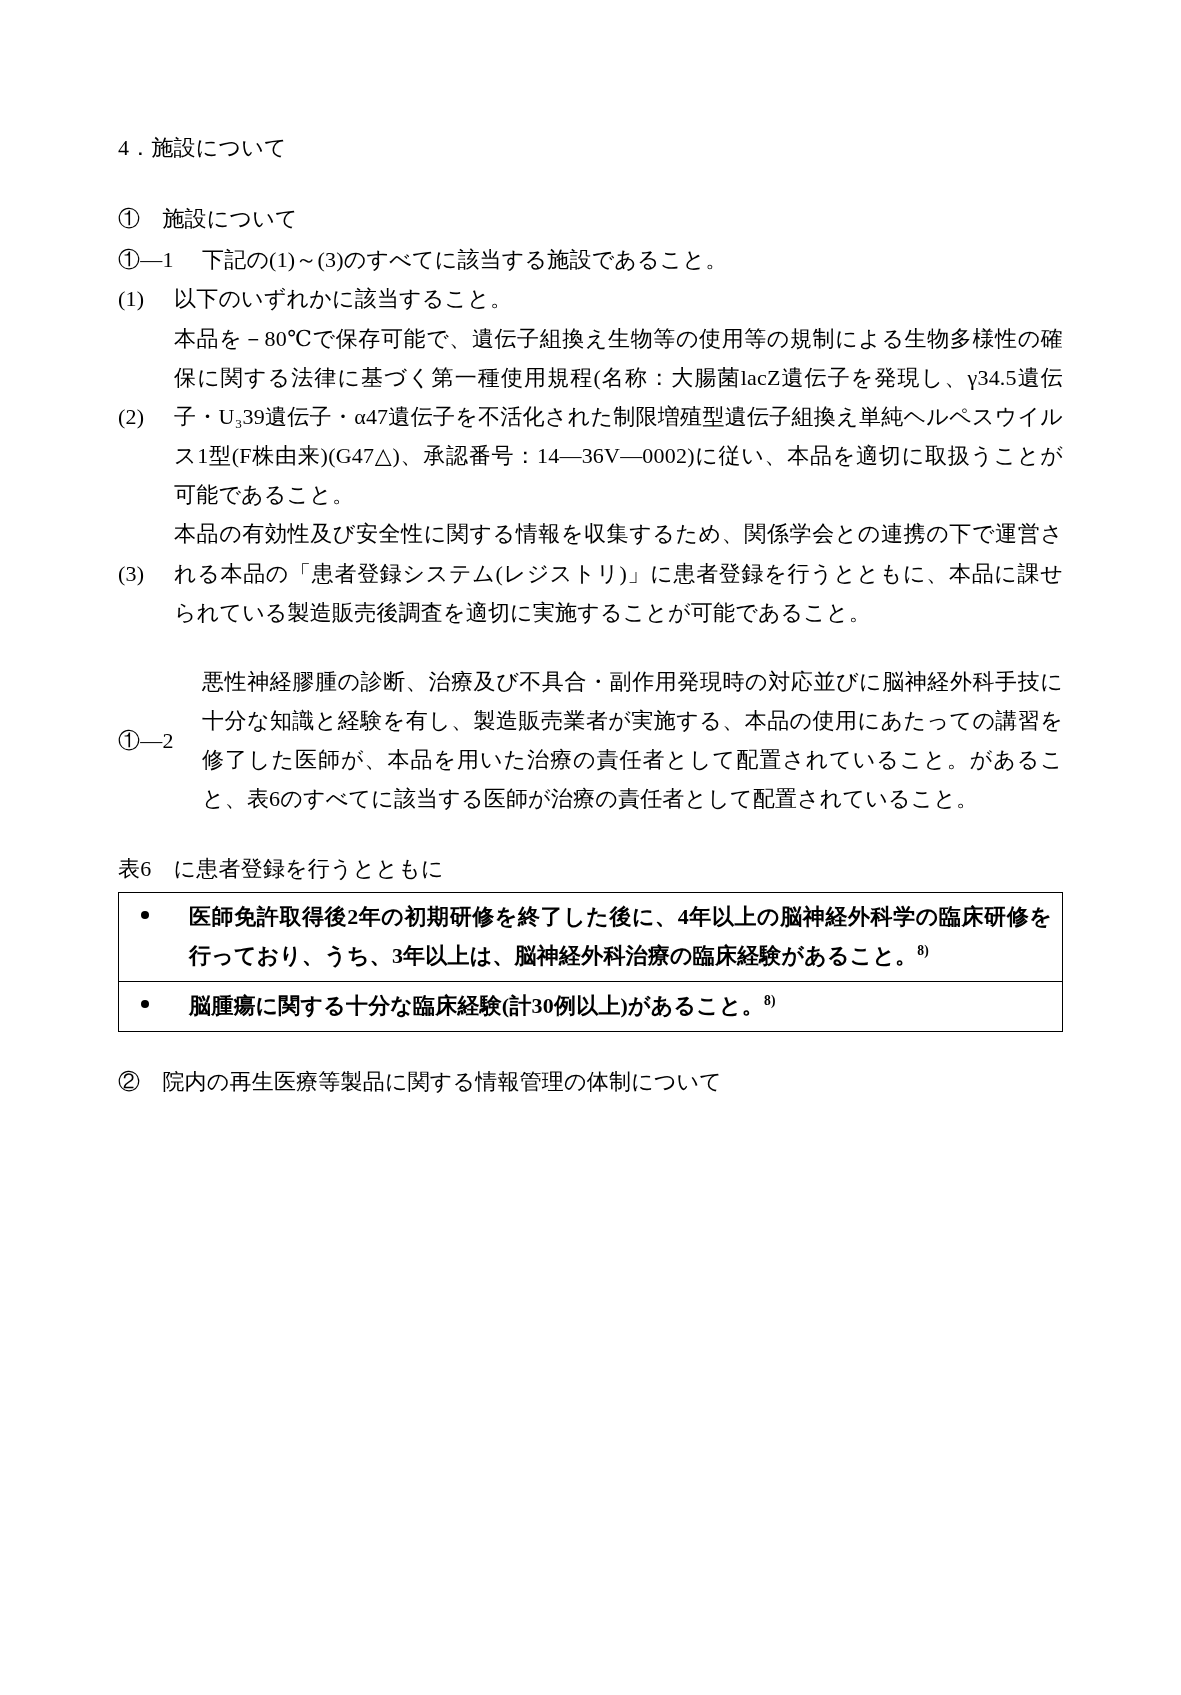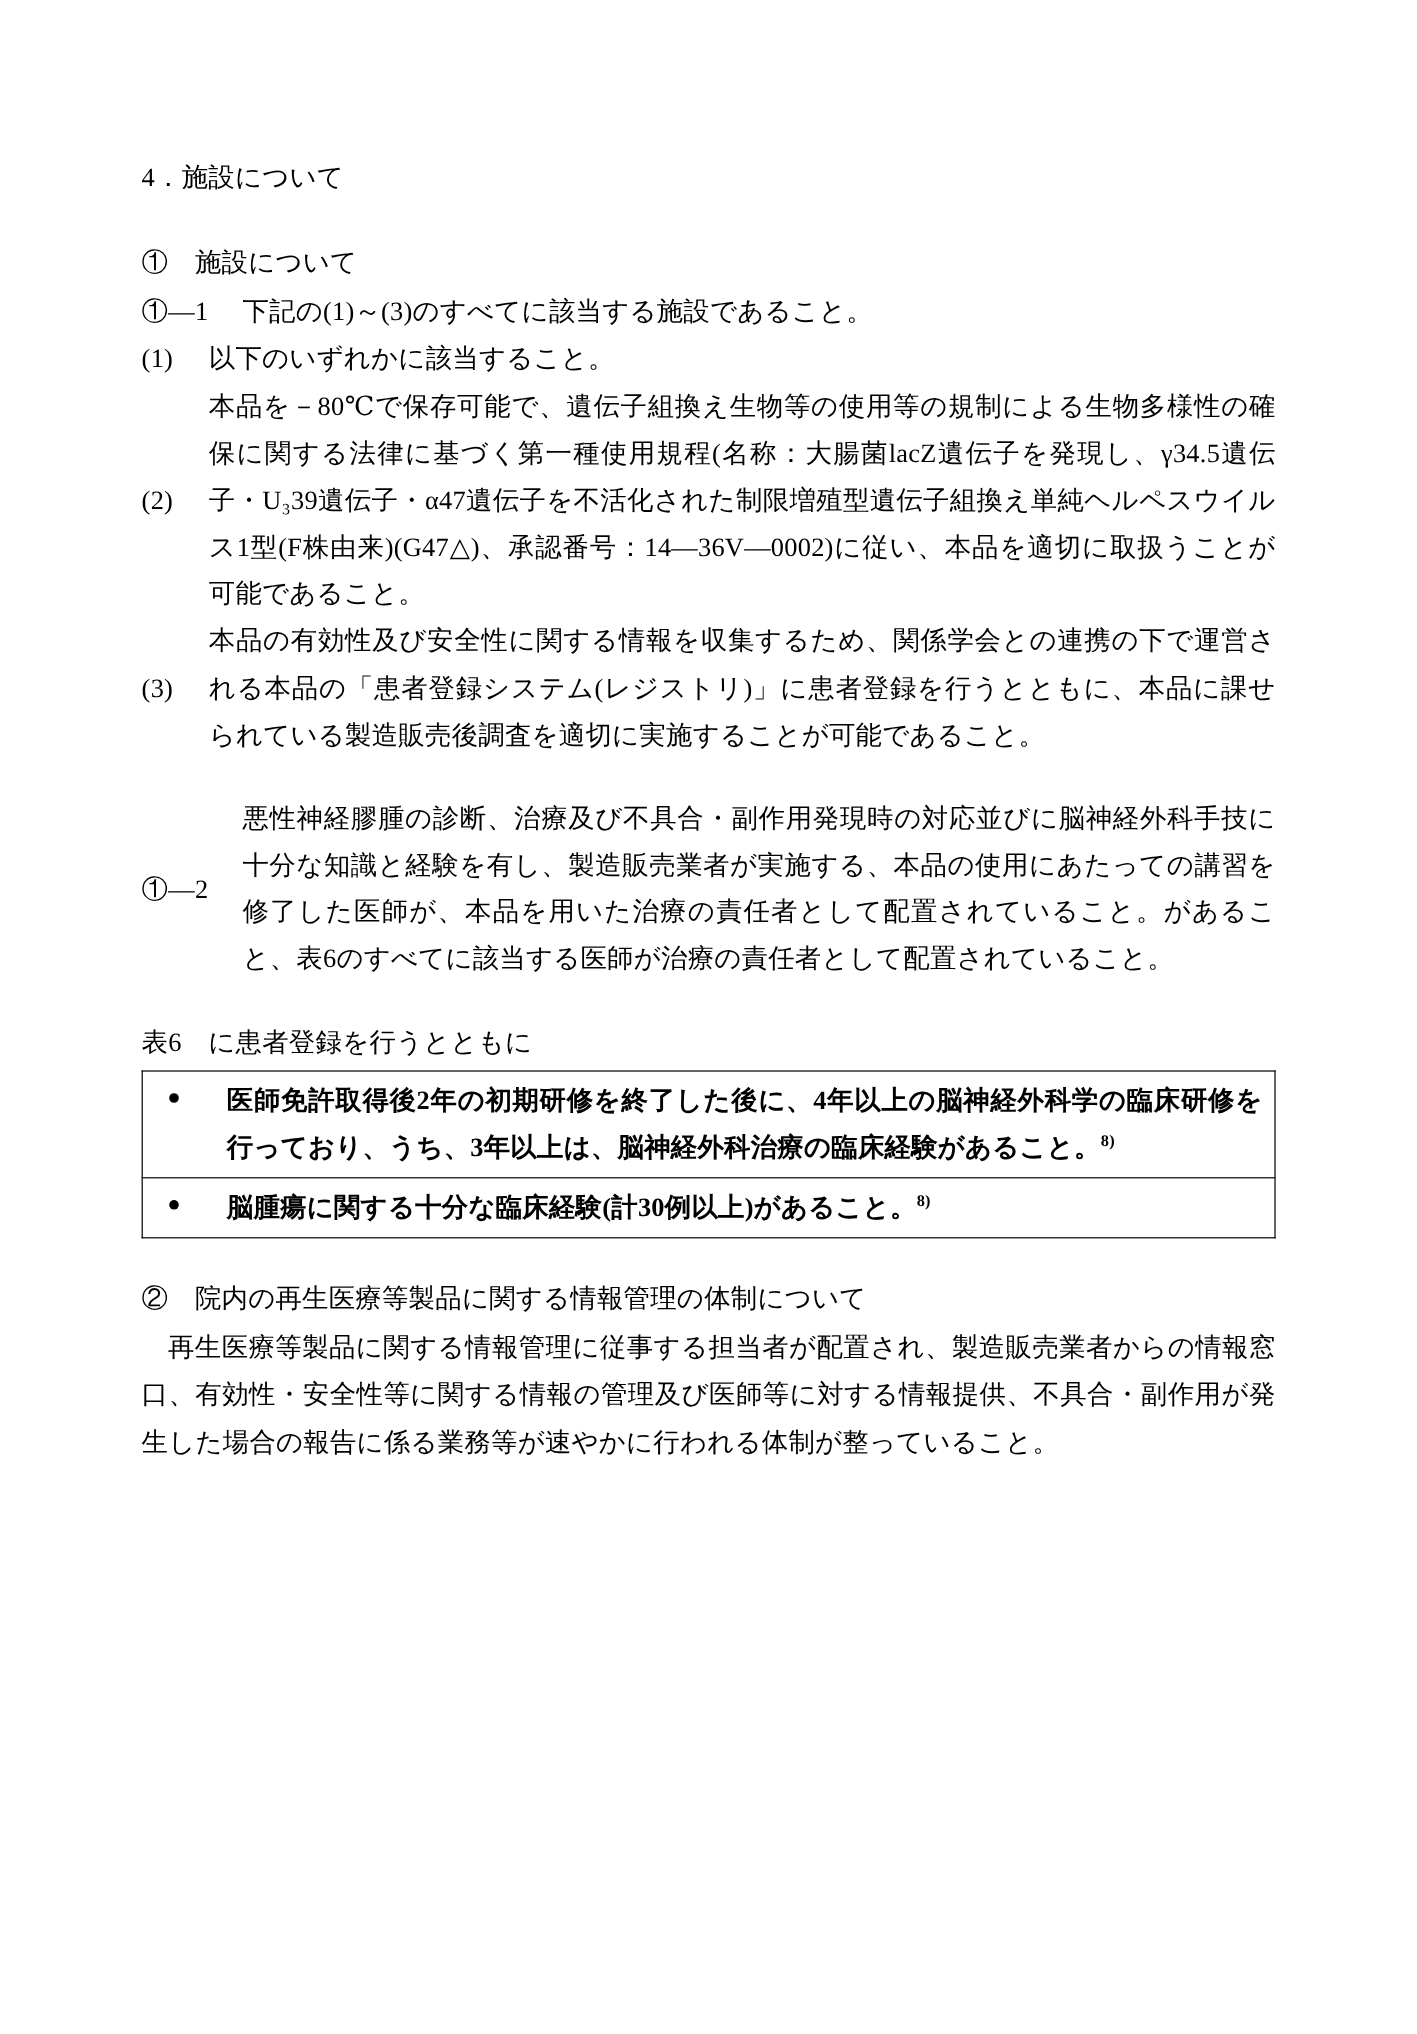--- a/index.html
+++ b/index.html
@@ -173,16 +173,15 @@
           <td>
             <div class="cellwrap"><span>脳腫瘍に関する十分な臨床経験(計30例以上)があること。</span><sup class="fn">8)</sup></div>
           </td>
         </tr>
       </tbody>
     </table>
 
     <div class="spacer-md"></div>
 
     <p class="sec-heading">②　院内の再生医療等製品に関する情報管理の体制について</p>
-    <p class="para para-indent">再生医療等製品に関する情報管理に従事する担当者が配置され、製造販売業者からの情報窓口、有効性・安全性等に関する情報の管理及び医師等に対する情報提供、不具合・副作用が発生した場合の報告に係る業務等が速やかに行われる体制が整っていること。</p>
 
   </div>
 </div>
 
 </body></html>

